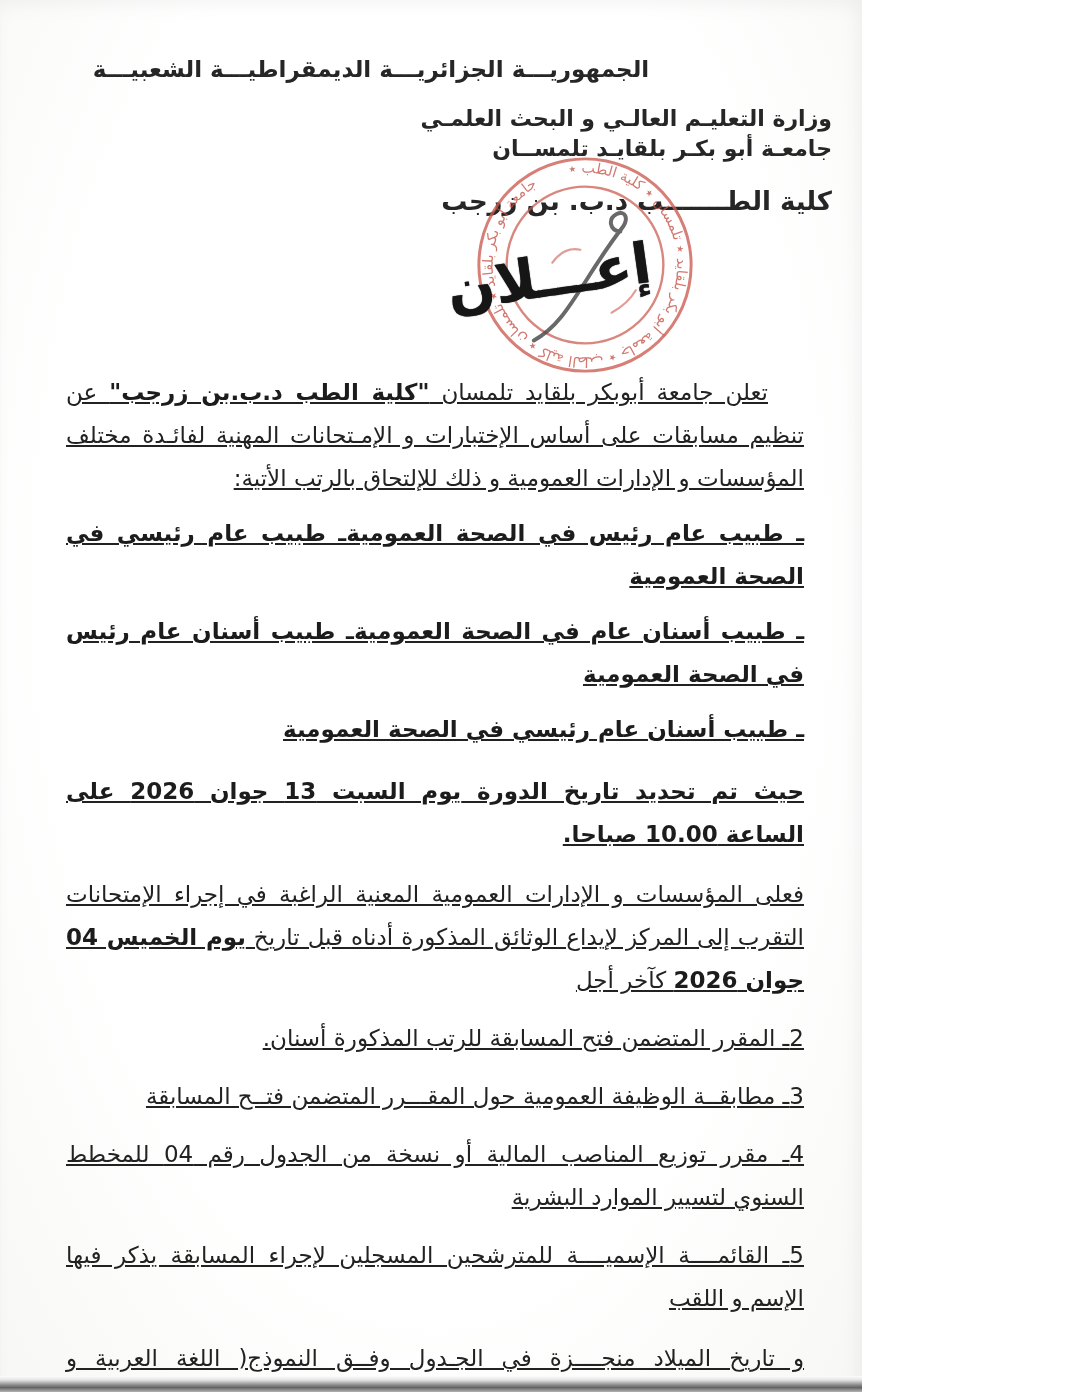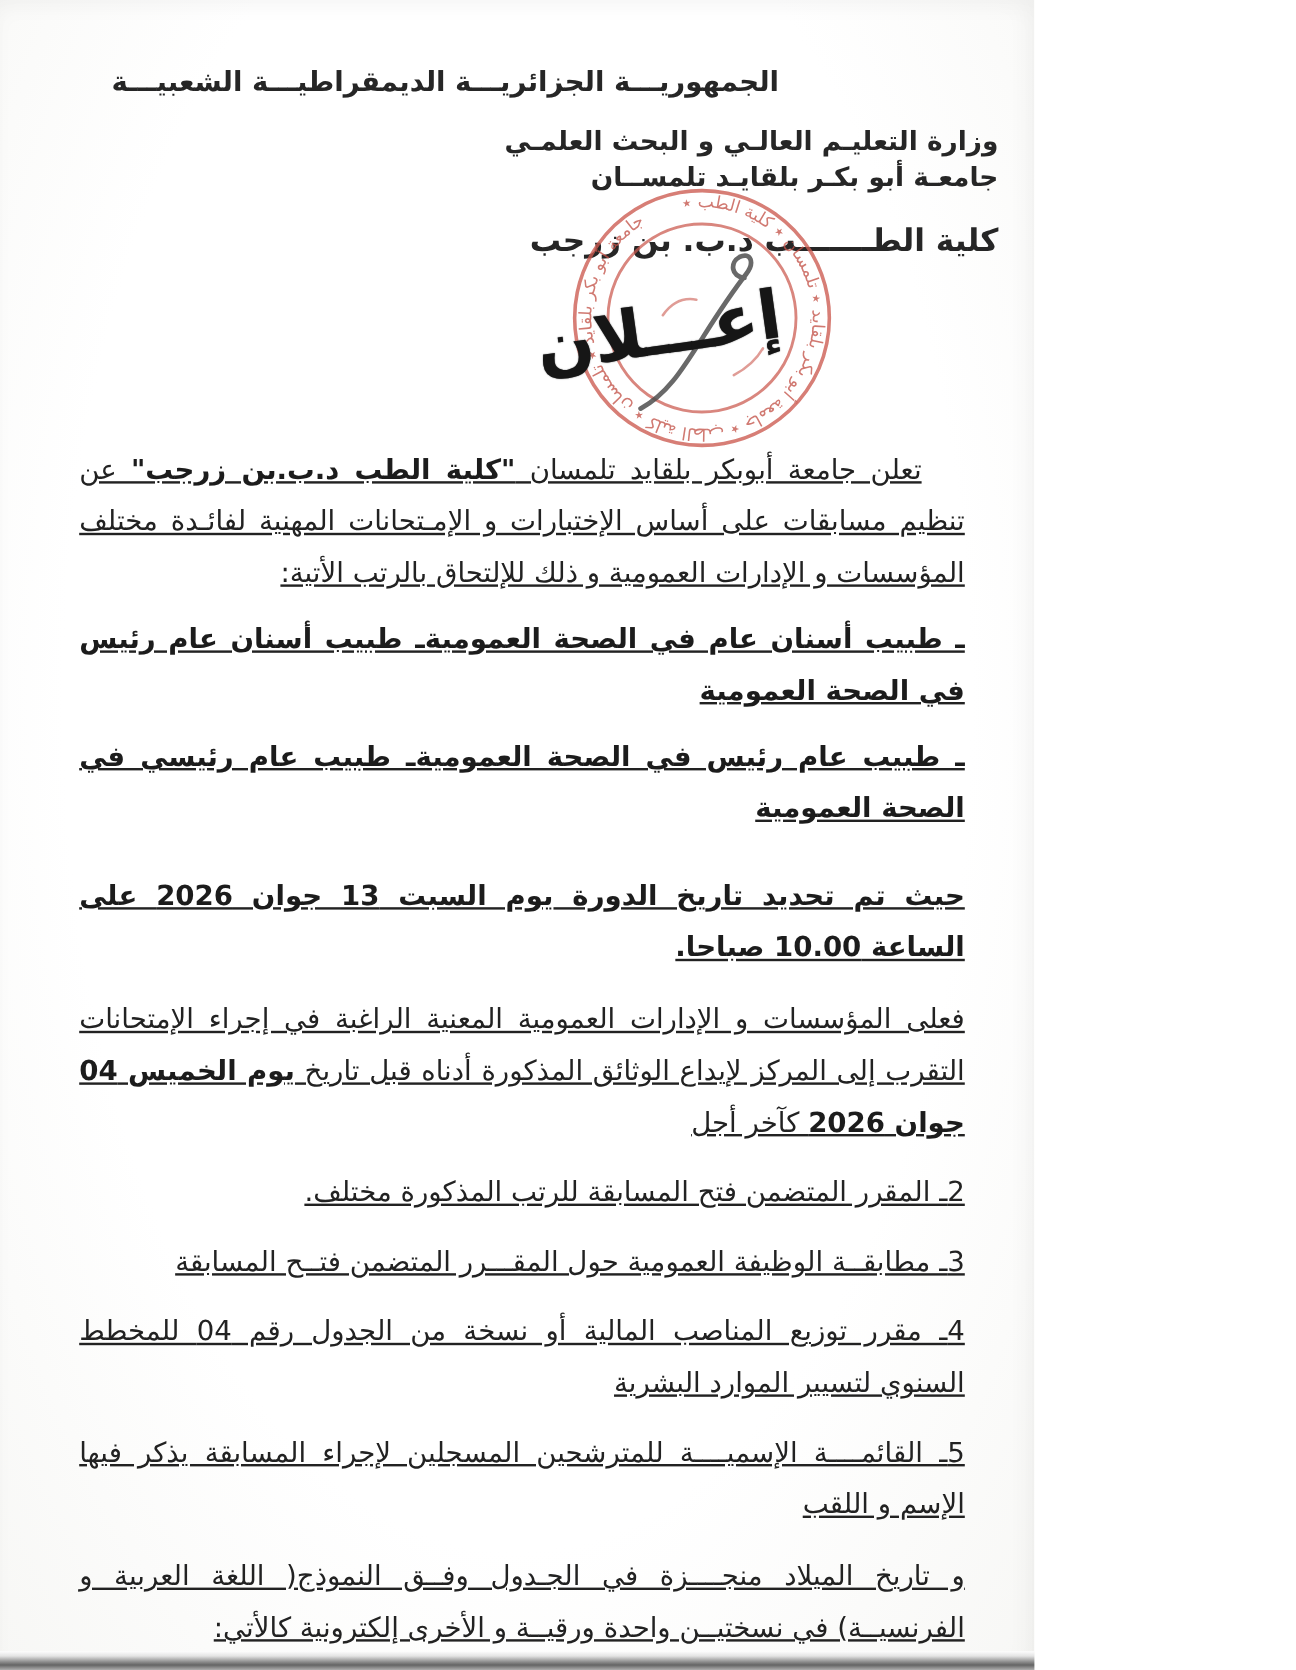--- a/index.html
+++ b/index.html
@@ -64,21 +64,21 @@
   }
   .line{
     line-height:43px;
     text-align:justify;
     text-align-last:right;
     margin-top:17px;
   }
   .line:first-child{margin-top:0;}
   .indent{text-indent:36px;}
   .bullet{margin-top:12px;font-weight:bold;color:#1c1c1c;}
-  .date{margin-top:30px;}
+  .date{margin-top:19px;}
   .heading{margin-top:17px;}
   .item{margin-top:15px;}
   .cont{margin-top:17px;}
   .b{font-weight:bold;color:#1c1c1c;}
   
   .scan-edge{
     position:absolute;left:0;right:0;bottom:0;height:16px;
     background:linear-gradient(to bottom,#fdfdfd 0%,#e4e4e4 25%,#8e8e8e 55%,#646464 72%,#b4b4b4 100%);
   }
 </style>
@@ -105,25 +105,26 @@
       <textPath href="#ringPath" startOffset="0">جامعة أبو بكر بلقايد ٭ تلمسان ٭ كلية الطب ٭ جامعة أبو بكر بلقايد ٭ تلمسان ٭ كلية الطب ٭</textPath>
     </text>
     <path d="M 88 112 q 14 -14 30 -8 M 138 172 q 18 -6 28 -18" fill="none" stroke="#cb5a50" stroke-width="2.2" opacity="0.65" stroke-linecap="round"></path>
     <path d="M 56 186 C 80 178 96 160 118 136 C 138 114 152 100 163 90 C 172 82 170 72 160 75 C 151 78 150 90 161 93" fill="none" stroke="#3f3f3f" stroke-width="4" stroke-linecap="round" opacity="0.85"></path>
   </svg>
 
   <div class="doc-title">إعـــلان</div>
 
   <div class="docbody">
       <div class="line indent"><span>تعلن جامعة أبوبكر بلقايد تلمسان </span><span class="b">"كلية الطب د.ب.بن زرجب"</span><span> عن تنظيم مسابقات على أساس الإختبارات و الإمـتحانات المهنية لفائـدة مختلف المؤسسات و الإدارات العمومية و ذلك للإلتحاق بالرتب الأتية:</span></div>
+      <div class="line bullet"><span class="b">ـ طبيب عام رئيس في الصحة العموميةـ طبيب عام رئيسي في الصحة العمومية</span></div>
       <div class="line bullet"><span class="b">ـ طبيب أسنان عام في الصحة العموميةـ طبيب أسنان عام رئيس في الصحة العمومية</span></div>
-      <div class="line bullet"><span class="b">ـ طبيب عام رئيس في الصحة العموميةـ طبيب عام رئيسي في الصحة العمومية</span></div>
+      <div class="line bullet"><span class="b">ـ طبيب أسنان عام رئيسي في الصحة العمومية</span></div>
       <div class="line date"><span class="b">حيث تم تحديد تاريخ الدورة </span><span class="b">يوم السبت 13 جوان 2026 على الساعة 10.00 صباحا.</span></div>
       <div class="line"><span>فعلى المؤسسات و الإدارات العمومية المعنية الراغبة في إجراء الإمتحانات التقرب إلى المركز لإيداع الوثائق المذكورة أدناه قبل تاريخ  </span><span class="b">يوم الخميس 04 جوان 2026</span><span> كآخر أجل</span></div>
-      <div class="line item"><span>2ـ المقرر المتضمن فتح المسابقة للرتب المذكورة مختلف.</span></div>
+      <div class="line item"><span>2ـ المقرر المتضمن فتح المسابقة للرتب المذكورة أسنان.</span></div>
       <div class="line item"><span>3ـ مطابقــة الوظيفة العمومية حول المقـــرر المتضمن فتــح المسابقة</span></div>
       <div class="line item"><span>4ـ مقرر توزيع المناصب المالية أو نسخة من الجدول رقم 04 للمخطط السنوي لتسيير الموارد البشرية</span></div>
       <div class="line item"><span>5ـ القائمــــة الإسميــــة للمترشحين المسجلين لإجراء المسابقة  يذكر فيها الإسم و اللقب</span></div>
       <div class="line cont"><span>و تاريخ الميلاد منجــــزة في الجـدول وفــق النموذج( اللغة العربية و الفرنسيــة) في نسختيــن واحدة ورقيــة و الأخرى إلكترونية كالأتي:</span></div>
     </div>
 
   <div class="scan-edge"></div>
 </div>
 
 </body></html>

